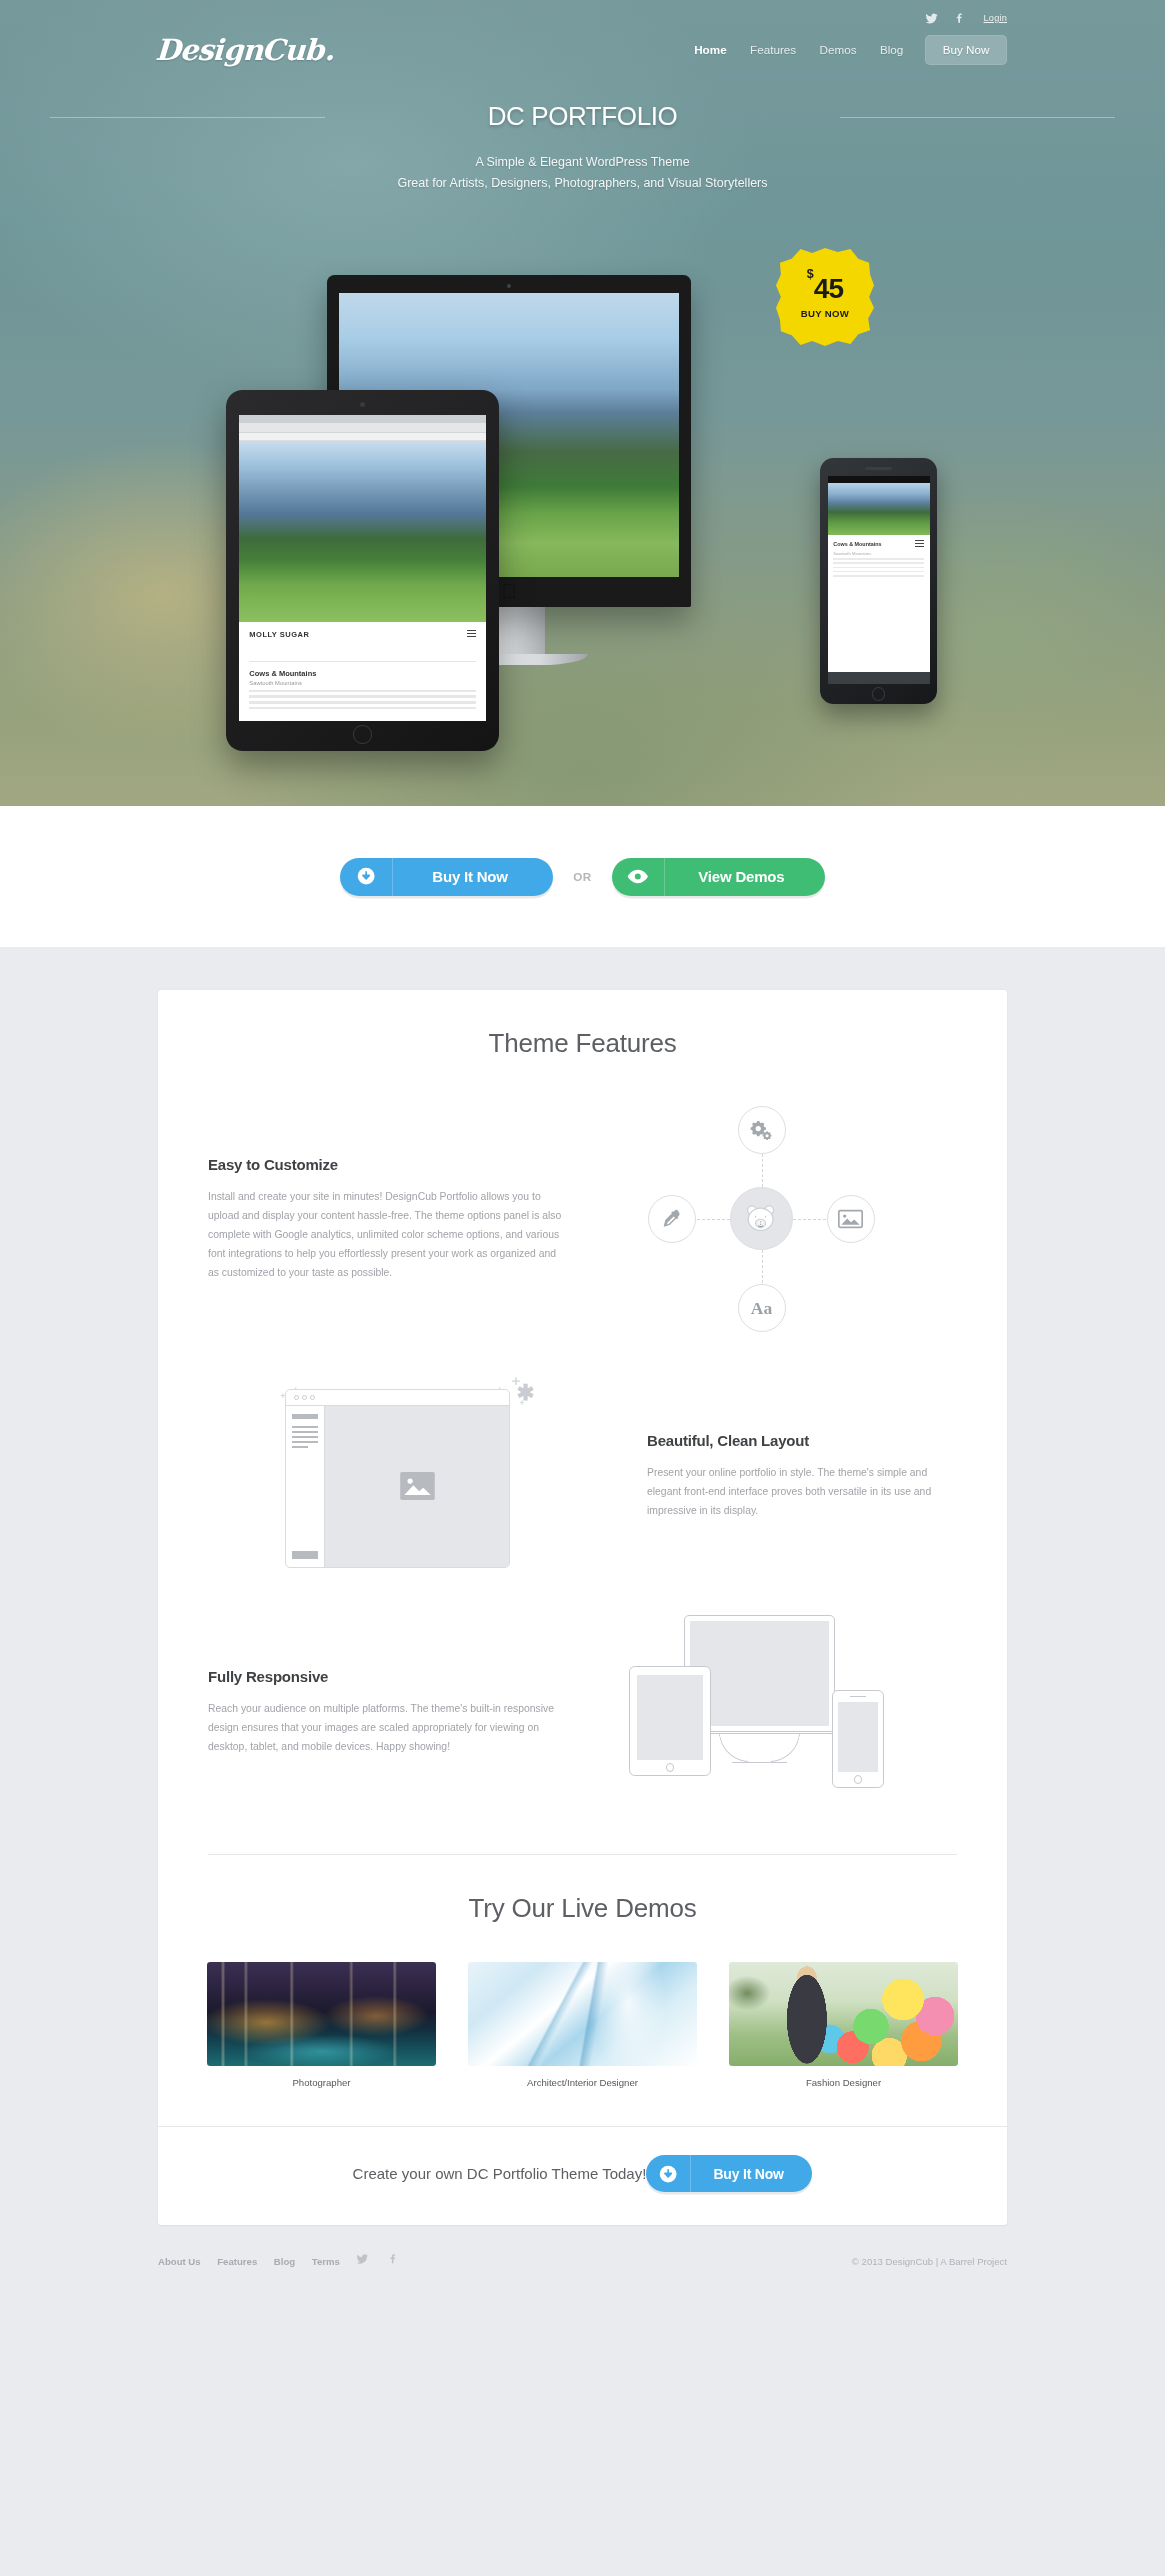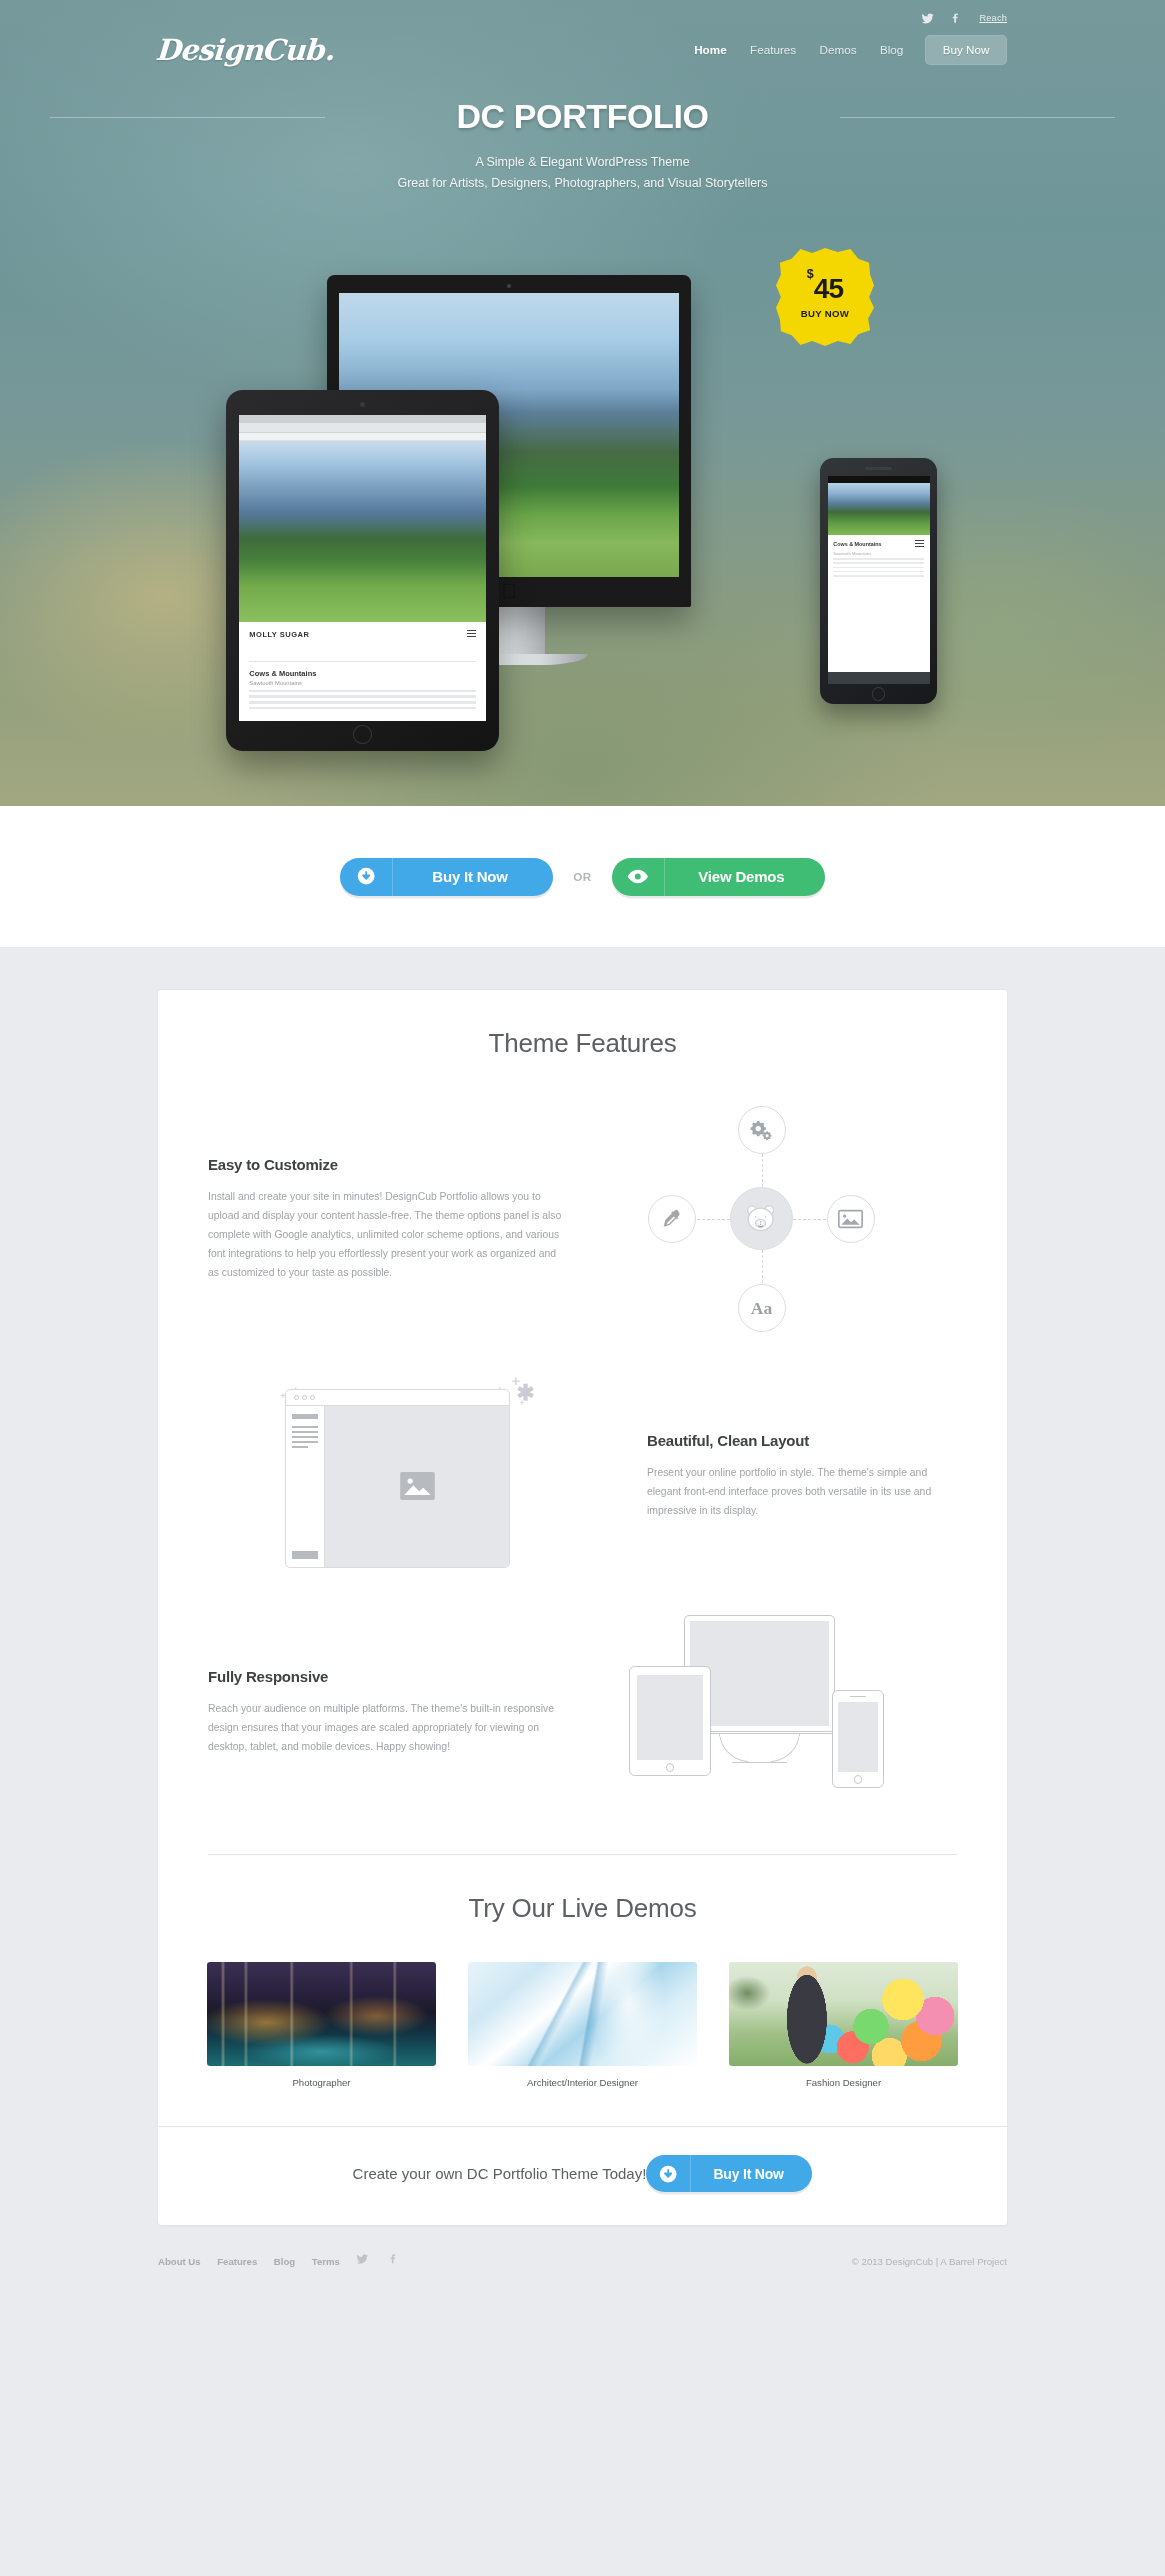--- a/index.html
+++ b/index.html
@@ -90,21 +90,21 @@
   }
   .titlewrap { position: relative; margin-top: 8.3px; height: 45px; }
   .titlewrap .rule {
     position: absolute; top: 50%; height: 0.8px; width: 275px;
     background: rgba(255,255,255,.35);
   }
   .titlewrap .rule.l { left: 50px; }
   .titlewrap .rule.r { right: 50px; }
   .hero-title {
     position: relative; display: inline-block;
-    font-size: 34px; font-weight: 700; color: #fff;
+    font-size: 26px; font-weight: 400; color: #fff;
     letter-spacing: -0.4px; line-height: 45px;
     padding: 0 21.6px;
     text-shadow: 0 1.7px 3.3px rgba(0,0,0,.22);
   }
   .hero-sub {
     margin-top: 13.3px;
     font-size: 12.5px; line-height: 21px; color: rgba(255,255,255,.92);
     text-shadow: 0 0.8px 1.7px rgba(0,0,0,.18);
   }
 
@@ -401,21 +401,21 @@
     <span class="sico">
       <svg width="13.3" height="13.3" viewBox="0 0 24 24" fill="#fff">
           <path d="M23 4.9a9 9 0 0 1-2.6.7 4.5 4.5 0 0 0 2-2.5 9 9 0 0 1-2.9 1.1 4.5 4.5 0 0 0-7.7 4.1A12.8 12.8 0 0 1 2.5 3.6a4.5 4.5 0 0 0 1.4 6 4.4 4.4 0 0 1-2-.6v.1a4.5 4.5 0 0 0 3.6 4.4 4.5 4.5 0 0 1-2 .1 4.5 4.5 0 0 0 4.2 3.1A9 9 0 0 1 1 18.6a12.7 12.7 0 0 0 6.9 2c8.3 0 12.8-6.8 12.8-12.7v-.6A9 9 0 0 0 23 4.9z"></path>
         </svg>
     </span>
     <span class="sico">
       <svg width="13.3" height="13.3" viewBox="0 0 24 24" fill="#fff">
           <path d="M14.5 8.5V6.8c0-.8.2-1.3 1.4-1.3h1.6V2.6c-.3 0-1.2-.1-2.3-.1-2.3 0-3.9 1.4-3.9 4v2h-2.6v3h2.6v8h3.2v-8h2.5l.4-3h-2.9z"></path>
         </svg>
     </span>
-    <span class="login-link">Reach</span>
+    <span class="login-link">Login</span>
   </div>
 
   <div class="navrow">
     <div class="logo">DesignCub.</div>
     <nav class="nav">
       <a class="active">Home</a>
       <a>Features</a>
       <a>Demos</a>
       <a>Blog</a>
       <button class="btn-buynow-nav">Buy Now</button>

